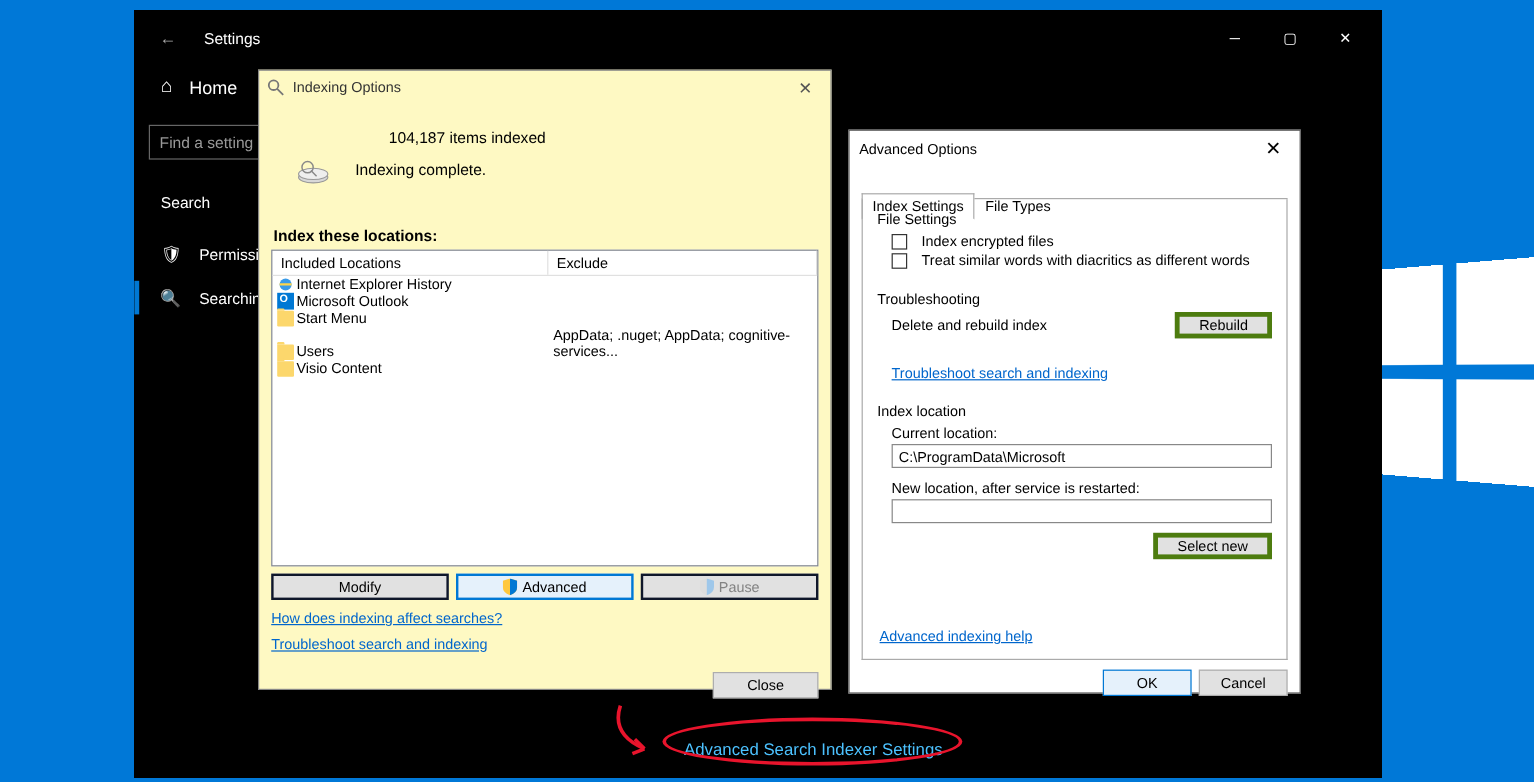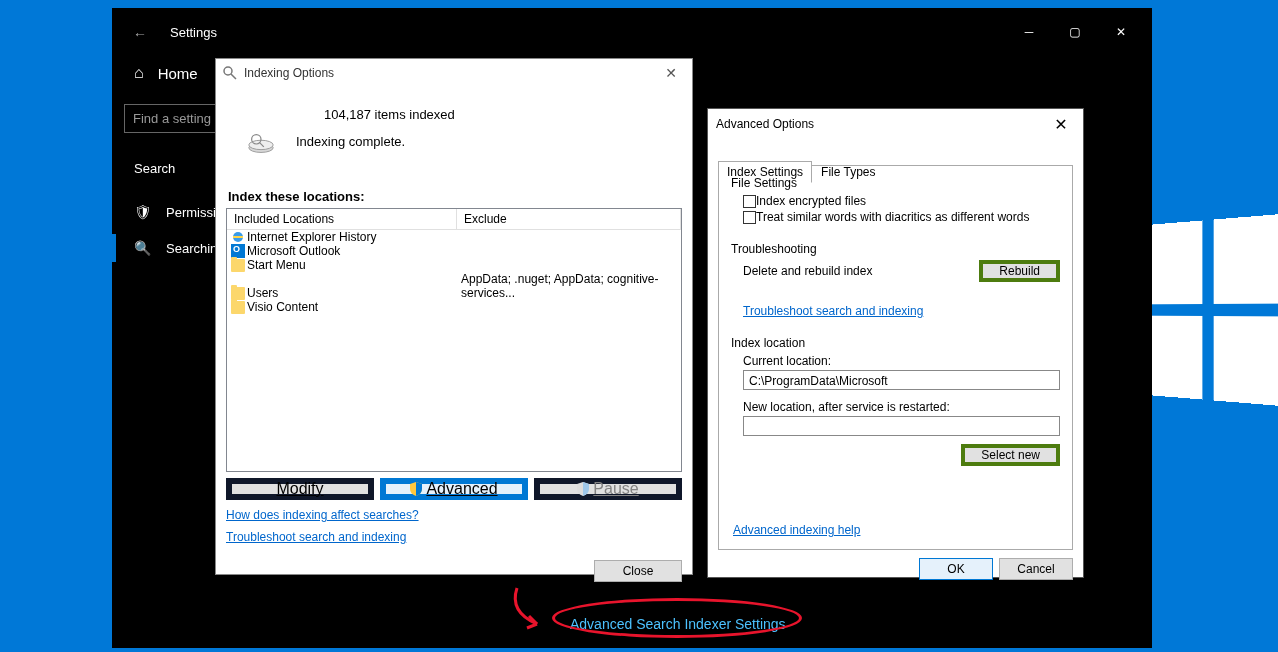--- a/index.html
+++ b/index.html
@@ -21,21 +21,21 @@
 .side-search { border: 1px solid #666; padding: 6px 8px; font-size: 13px; color: #999; margin-bottom: 20px; }
 .side-heading { font-size: 13px; padding: 8px 10px 18px; }
 .side-item { display: flex; align-items: center; gap: 14px; padding: 10px 10px; font-size: 13px; position: relative; }
 .side-item .icon { width: 18px; font-size: 14px; }
 .side-item.selected::before { content: ""; position: absolute; left: -12px; top: 4px; bottom: 4px; width: 4px; background: #0078d4; }
 .settings-content-link { position: absolute; left: 458px; top: 608px; color: #4cc2ff; font-size: 14px; }
 .red-circle { position: absolute; left: 440px; top: 590px; width: 250px; height: 40px; border: 3px solid #e8142c; border-radius: 50%; pointer-events: none; }
 .red-arrow { position: absolute; left: 393px; top: 572px; width: 60px; height: 60px; pointer-events: none; }
 
 
-.dlg-indexing { position: absolute; left: 215px; top: 58px; width: 478px; height: 517px; background: #ffffff; border: 1px solid #888; font-size: 13px; color: #000; }
+.dlg-indexing { position: absolute; left: 215px; top: 58px; width: 478px; height: 517px; background: #fef9c3; border: 1px solid #888; font-size: 13px; color: #000; }
 .dlg-titlebar { display: flex; align-items: center; height: 28px; padding: 0 6px; }
 .dlg-titlebar .ico { width: 16px; height: 16px; margin-right: 6px; }
 .dlg-titlebar .title { flex: 1; font-size: 12px; color: #333; }
 .dlg-titlebar .close { width: 30px; text-align: center; font-size: 14px; color: #555; }
 .dlg-body { padding: 14px 10px 10px; }
 .idx-status { display: flex; }
 .idx-status .drive-icon { width: 70px; display: flex; justify-content: center; padding-top: 28px; }
 .idx-status .drive-icon svg { width: 30px; height: 30px; }
 .idx-status .txt { padding-top: 6px; }
 .idx-count { margin-bottom: 12px; margin-left: 28px; }
@@ -48,40 +48,40 @@
 .idx-rows { }
 .idx-row { display: flex; font-size: 12px; align-items: flex-end; }
 .idx-row .col-included { display: flex; align-items: center; gap: 2px; padding: 0 4px; }
 .idx-row .col-exclude { padding: 0 4px; }
 .folder-icon { width: 14px; height: 13px; background: #fcd76c; border-radius: 0 1px 1px 1px; display: inline-block; position: relative; }
 .folder-icon::before { content: ""; position: absolute; top: -2px; left: 0; width: 6px; height: 2px; background: #fcd76c; border-radius: 1px 1px 0 0; }
 .ie-icon { width: 14px; height: 14px; display: inline-block; }
 .outlook-icon { width: 14px; height: 14px; background: #0078d4; display: inline-block; position: relative; }
 .outlook-icon::after { content: "O"; color: #fff; font-size: 9px; font-weight: bold; position: absolute; left: 2px; top: 0; }
 .idx-buttons { display: flex; gap: 6px; margin-top: 6px; }
-.idx-buttons button { flex: 1; height: 22px; font-size: 16px; background: #e1e1e1; border: 6px solid #0f172a; cursor: pointer; display: flex; align-items: center; justify-content: center; gap: 4px; text-decoration: underline; }
+.idx-buttons button { flex: 1; height: 22px; font-size: 12px; background: #e1e1e1; border: 2px solid #0f172a; cursor: pointer; display: flex; align-items: center; justify-content: center; gap: 4px; }
 .idx-buttons button.selected { background: #e5f1fb; border-color: #0078d4; }
 .idx-buttons button:disabled { color: #838383; }
 .shield-icon { width: 12px; height: 14px; display: inline-block; }
 .idx-link { display: inline-block; color: #0066cc; font-size: 12px; margin-top: 8px; text-decoration: underline; cursor: pointer; }
 .idx-close-row { display: flex; justify-content: flex-end; margin-top: 16px; }
 .idx-close-row button { width: 88px; height: 22px; font-size: 12px; background: #e1e1e1; border: 1px solid #adadad; }
 
 
 .dlg-advanced { position: absolute; left: 707px; top: 108px; width: 377px; height: 470px; background: #fff; border: 1px solid #555; font-size: 12px; color: #000; }
 .adv-titlebar { display: flex; align-items: center; height: 30px; padding: 0 2px 0 8px; }
 .adv-titlebar .title { flex: 1; font-size: 12px; }
 .adv-titlebar .close { width: 40px; text-align: center; font-size: 16px; }
 .adv-body { padding: 4px 10px 10px; }
 .tabs { display: flex; border-bottom: 1px solid #aaa; }
 .tab { padding: 3px 8px; font-size: 12px; border: 1px solid transparent; position: relative; top: 18px; }
 .tab.active { border: 1px solid #aaa; border-bottom: 1px solid #fff; background: #fff; }
 .tabpanel { border: 1px solid #aaa; border-top: none; padding: 10px 12px 14px; height: 384px; position: relative; }
 .group-label { font-size: 12px; margin-bottom: 4px; }
-.checkbox-row { display: flex; align-items: center; gap: 0; margin: 2px 0 2px 12px; font-size: 12px; }
+.checkbox-row { display: flex; align-items: center; gap: 12px; margin: 2px 0 2px 12px; font-size: 12px; }
 .checkbox-row .box { width: 13px; height: 13px; border: 1px solid #333; background: #fff; }
 .section { margin-top: 18px; }
 .trouble-row { display: flex; align-items: center; justify-content: space-between; margin: 4px 0 0 12px; }
 .adv-btn { height: 22px; padding: 0 16px; font-size: 12px; background: #e1e1e1; border: 4px solid #4d7c0f; }
 .adv-link { color: #0066cc; text-decoration: underline; cursor: pointer; display: inline-block; margin: 22px 0 0 12px; }
 .loc-label { margin: 4px 0 2px 12px; }
 .loc-box { margin: 0 0 0 12px; border: 1px solid #888; padding: 3px 5px; font-size: 12px; background: #fff; height: 20px; }
 .loc-btn-row { display: flex; justify-content: flex-end; margin-top: 8px; }
 .adv-help { position: absolute; bottom: 12px; left: 14px; color: #0066cc; text-decoration: underline; font-size: 12px; }
 .adv-ok-row { display: flex; justify-content: flex-end; gap: 6px; margin-top: 8px; }

